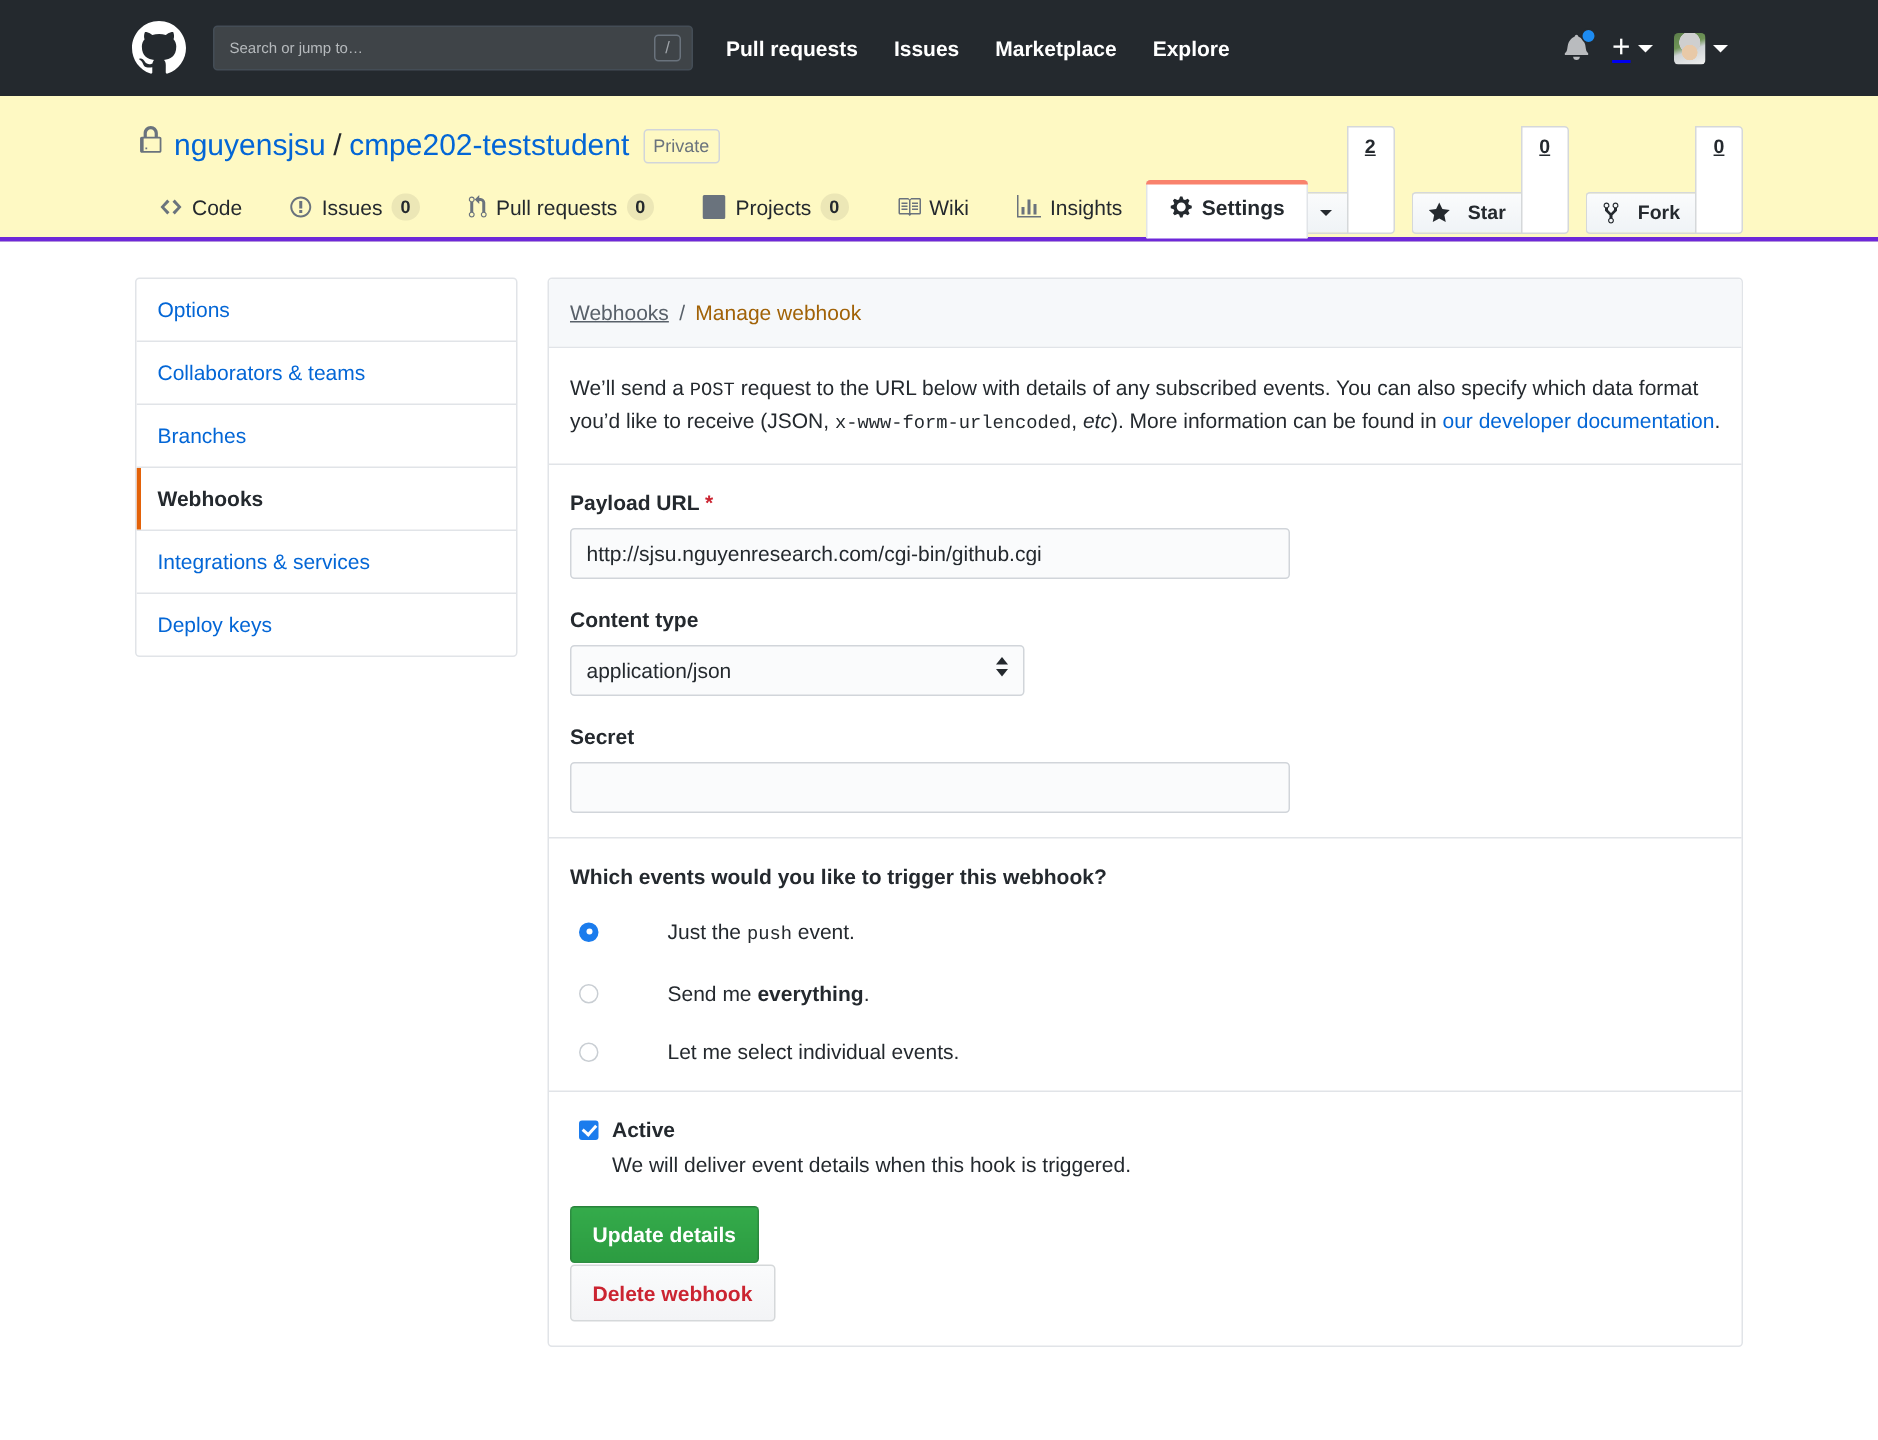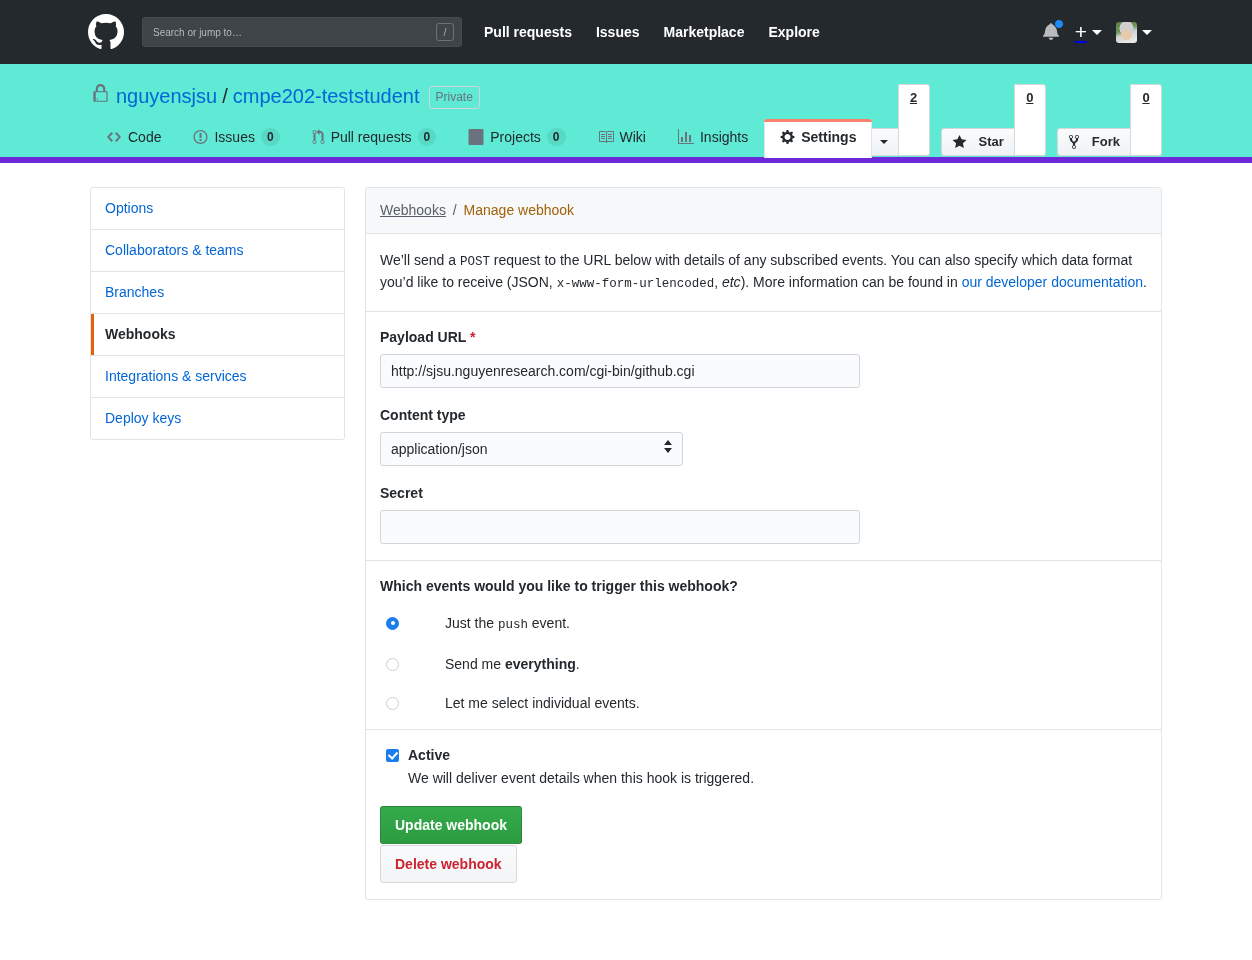--- a/index.html
+++ b/index.html
@@ -91,22 +91,22 @@
     background:
       radial-gradient(circle at 50% 62%, #e8c9a8 0 30%, rgba(232,201,168,0) 32%),
       radial-gradient(circle at 50% 30%, #cfcfcf 0 38%, rgba(207,207,207,0) 40%),
       linear-gradient(160deg, #5c7e4a 0%, #6f9457 38%, #cfd3d6 55%, #f0f0ef 100%);
     overflow: hidden;
     display: block;
   }
 
   
   .repohead {
-    background: #5eead4;
-    border-bottom: 6px solid #6d28d9;
+    background: #fef9c3;
+    border-bottom: 3px solid #6d28d9;
     padding: 20px 0 0 0;
   }
   .repohead-inner {
     width: 1072px;
     margin: 0 auto;
     padding: 0 0 0 0;
     position: relative;
   }
   .repo-title {
     display: flex;
@@ -696,19 +696,19 @@
     </div>
 
     <div class="section">
       <label class="check-row">
         <span class="checkbox"></span>
         <span class="check-label">Active</span>
       </label>
       <p class="check-help">We will deliver event details when this hook is triggered.</p>
 
       <div class="btn-stack">
-        <button class="btn-green">Update webhook</button>
+        <button class="btn-green">Update details</button>
         <button class="btn-danger">Delete webhook</button>
       </div>
     </div>
 
   </section>
 </div>
 
 </body></html>

